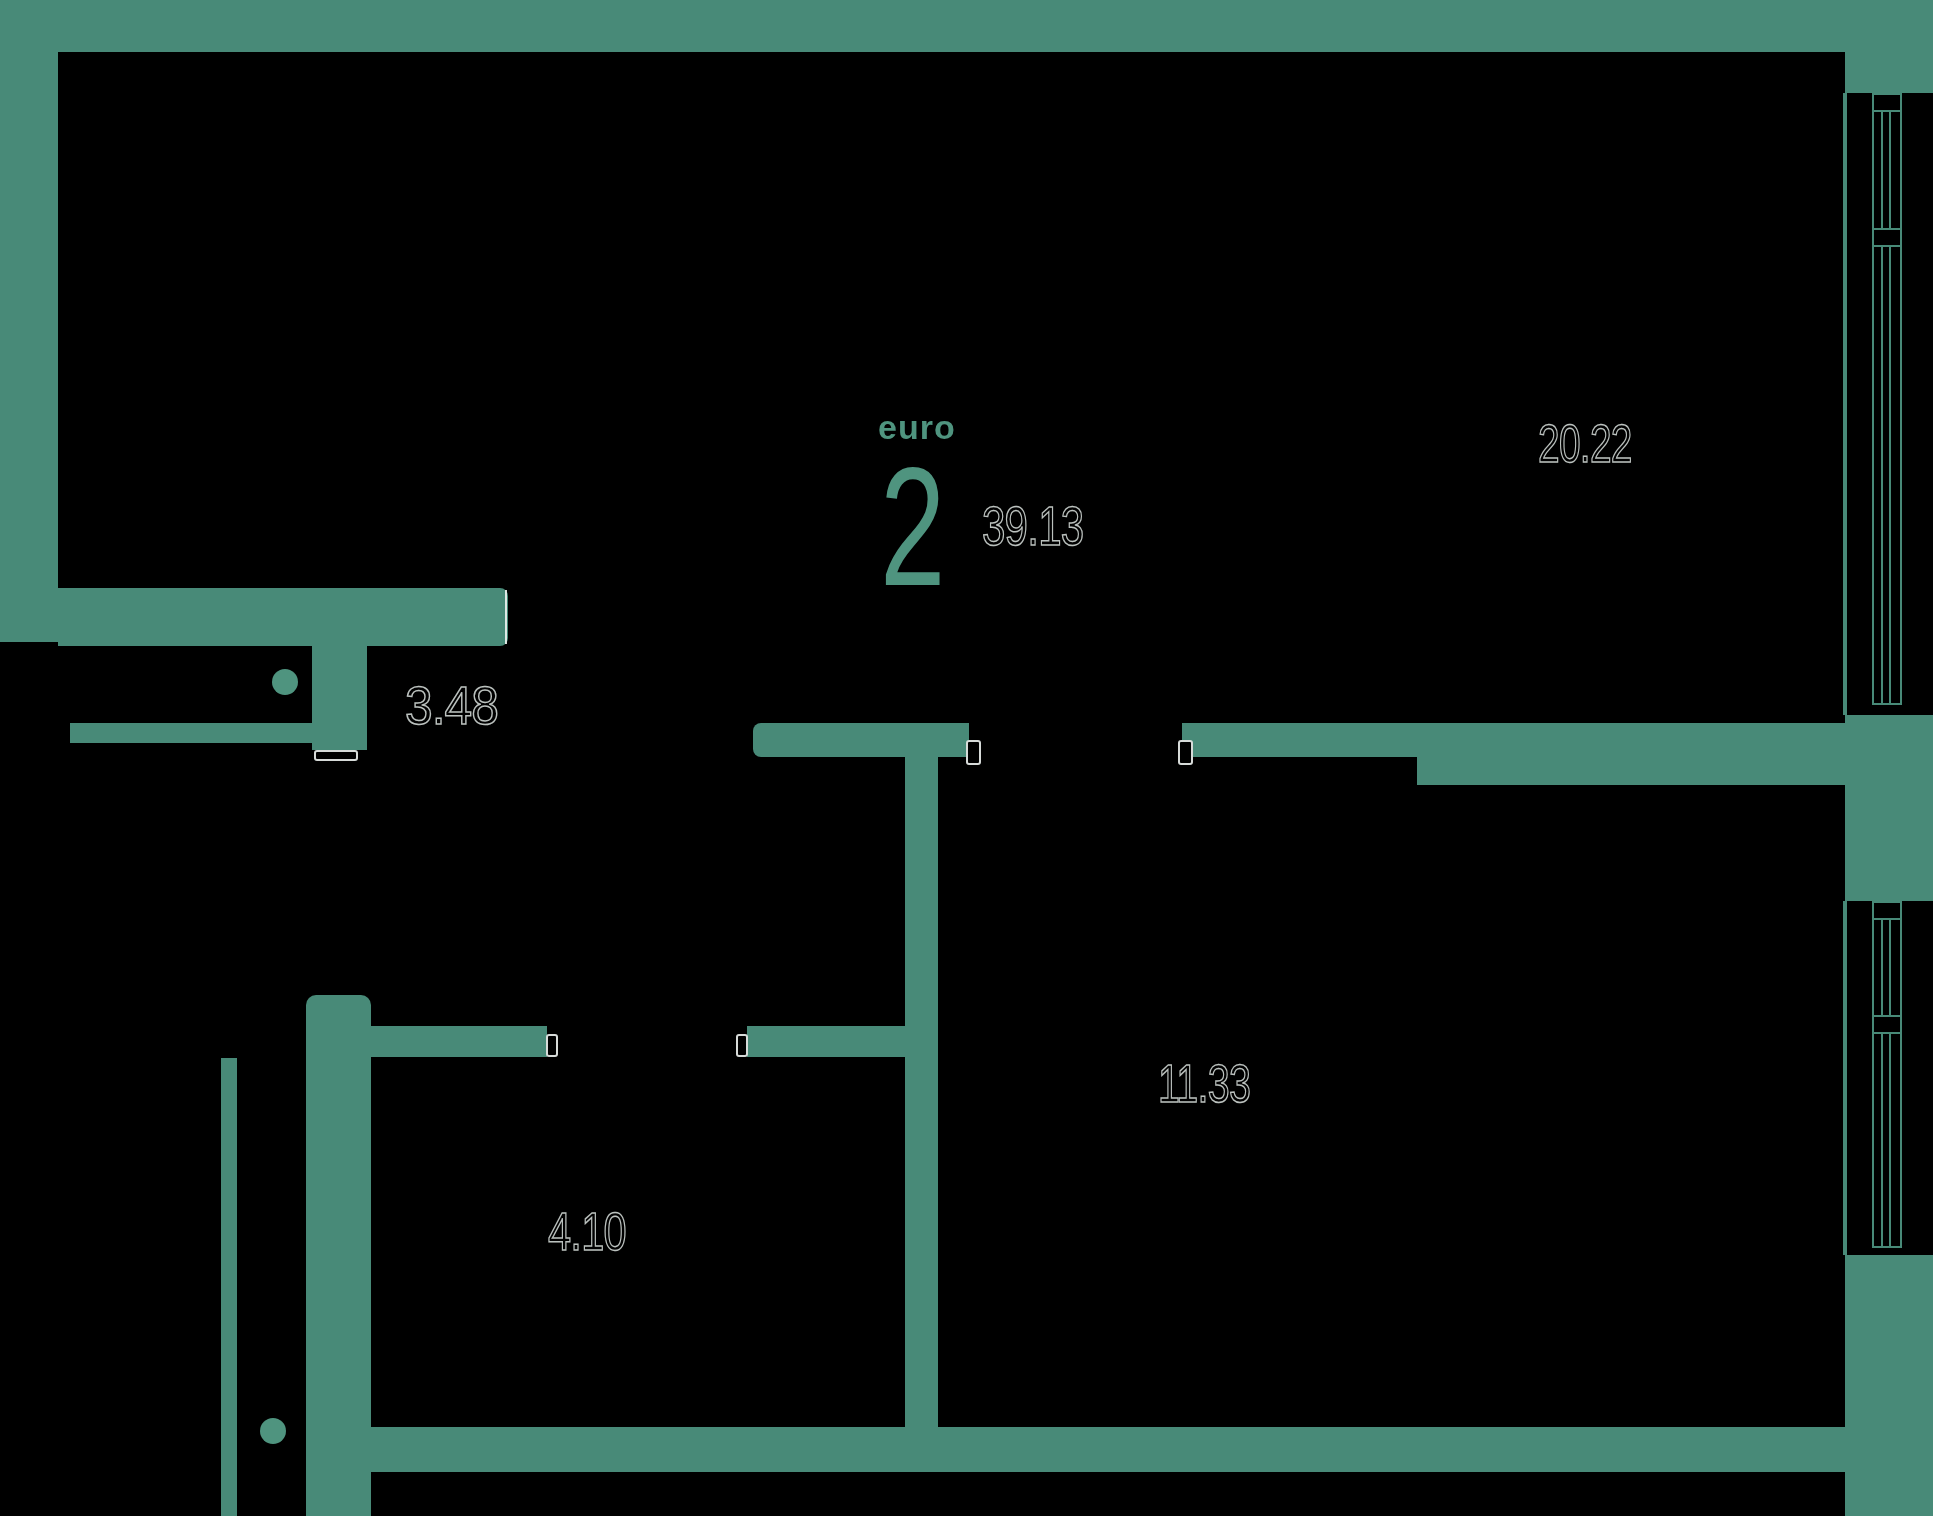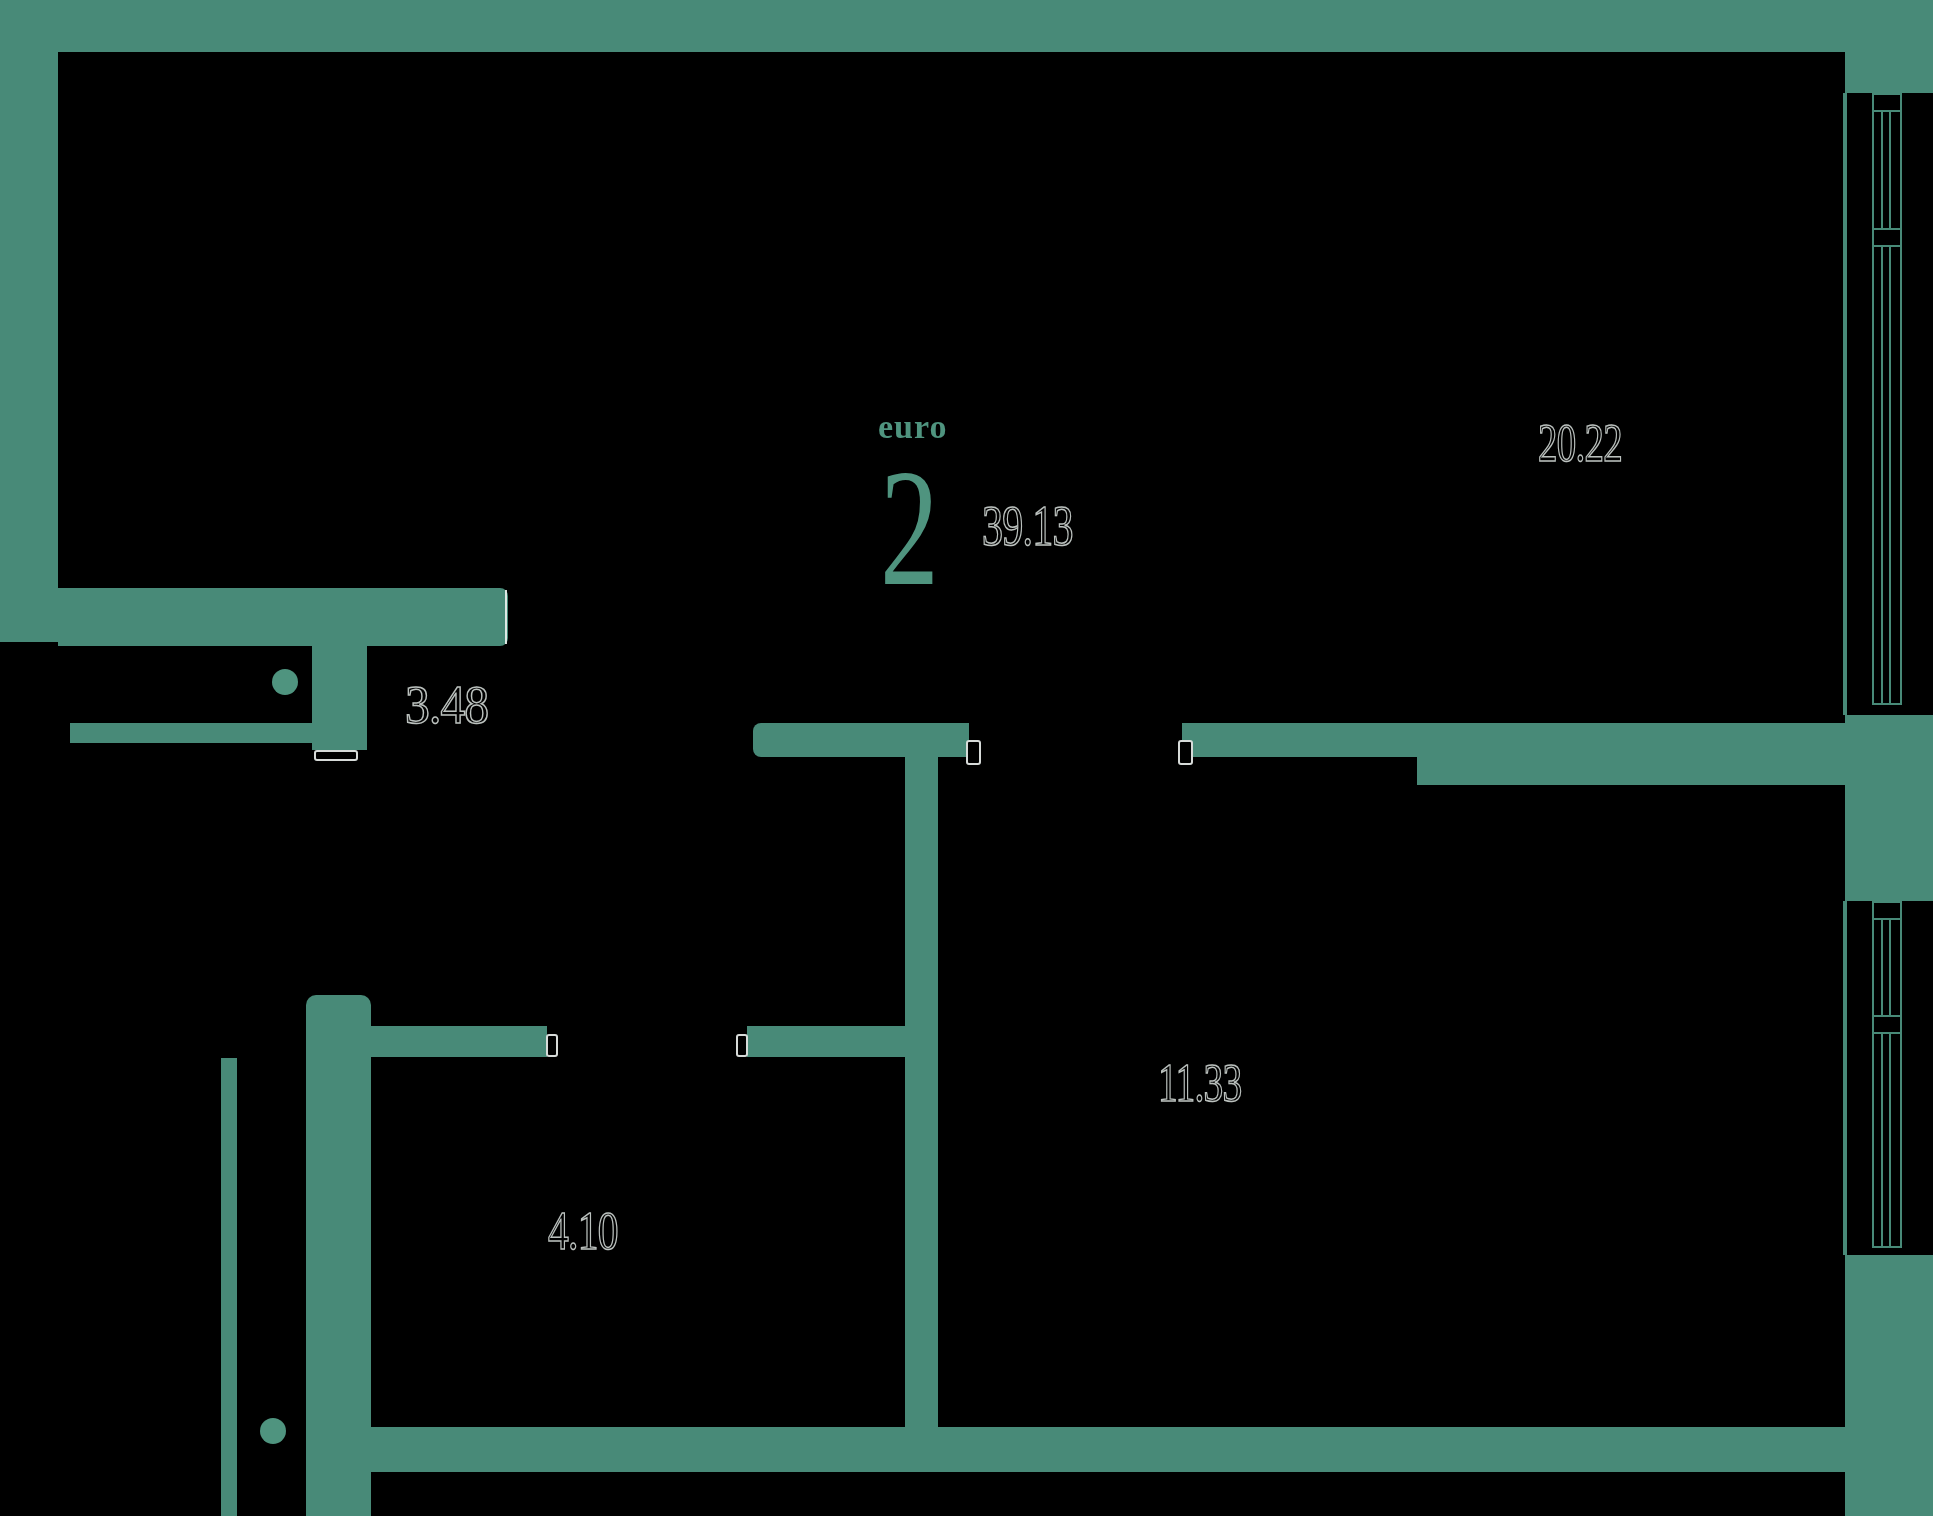--- a/index.html
+++ b/index.html
@@ -1,19 +1,19 @@
 <!DOCTYPE html>
 <html><head>
 <meta charset="utf-8">
 <style>
   html,body{margin:0;padding:0;background:#2f2f2f;}
   #stage{
     position:relative;width:1933px;height:1516px;overflow:hidden;
     background:#488a78;
-    font-family:Liberation Serif, serif;
+    font-family:Liberation Sans, sans-serif;
   }
   .blk{position:absolute;background:#000;}
   .wall{position:absolute;background:#488a78;}
   .dot{position:absolute;background:#4f947f;border-radius:50%;}
   .mark{position:absolute;border:2px solid rgba(238,243,241,0.9);background:#000;border-radius:3px;box-sizing:border-box;}
   .wline{position:absolute;background:rgba(238,243,241,0.9);}
   .wframe{position:absolute;border:2px solid #488a78;box-sizing:border-box;background:transparent;}
   .wglass{position:absolute;border-left:2px solid #488a78;border-right:2px solid #488a78;box-sizing:border-box;}
   .wblock{position:absolute;border:2px solid #488a78;background:#000;box-sizing:border-box;}
   .lbl{

